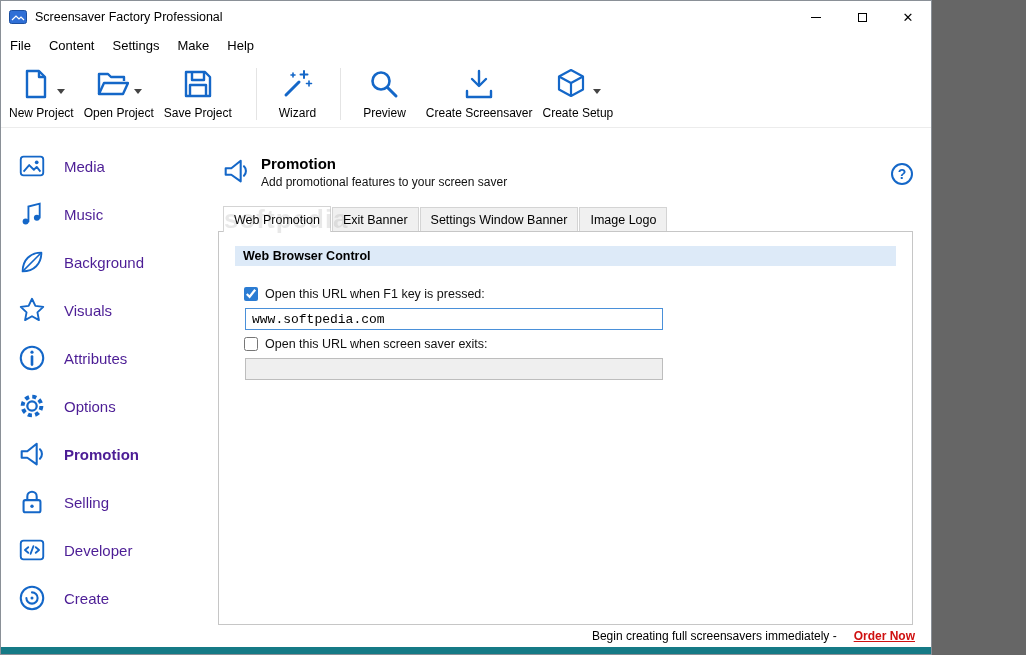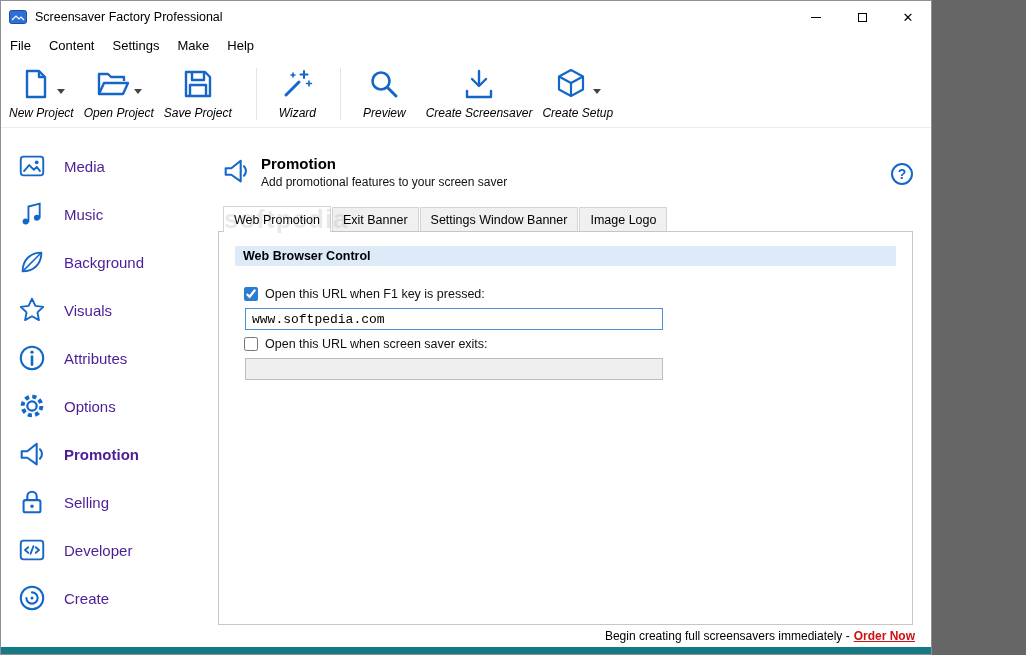--- a/index.html
+++ b/index.html
@@ -15,21 +15,21 @@
   .win-btn { width:46px; display:flex; align-items:center; justify-content:center; cursor:pointer; }
   .ic-min { width:10px; height:1px; background:#000; }
   .ic-max { width:9px; height:9px; border:1px solid #000; }
   .ic-close { font-size:13px; color:#000; line-height:1; }
 
   
   .menubar { height:25px; display:flex; align-items:center; font-size:13px; flex:0 0 auto; }
   .menu-item { padding:3px 9px; cursor:pointer; color:#000; }
 
   
-  .toolbar { height:70px; display:flex; align-items:flex-start; padding:8px 8px 0 8px; border-bottom:1px solid #ececec; flex:0 0 auto;font-style:italic; }
+  .toolbar { height:70px; display:flex; align-items:flex-start; padding:8px 8px 0 8px; border-bottom:1px solid #ececec; flex:0 0 auto; }
   .tool-item { display:flex; flex-direction:column; align-items:center; cursor:pointer; margin-right:10px; }
   .tool-top { display:flex; align-items:center; height:36px; }
   .ticon { width:34px; height:34px; display:inline-block; }
   .ticon svg { width:100%; height:100%; display:block; }
   .dd { width:0; height:0; border-left:4px solid transparent; border-right:4px solid transparent; border-top:5px solid #444; margin-left:5px; margin-top:14px; }
   .tlabel { font-size:12px; color:#000; margin-top:4px; white-space:nowrap; }
   .tsep { width:1px; height:52px; background:#e4e4e4; margin:2px 22px 0 14px; }
 
   
   .content-row { flex:1 1 auto; display:flex; min-height:0; }
@@ -61,21 +61,21 @@
   
   .panel { flex:1 1 auto; border:1px solid #c6c6c6; background:#fff; padding:14px 16px 0 16px; position:relative; z-index:1; }
   .section-header { background:#ddeaf8; font-size:12.5px; font-weight:bold; color:#000; padding:3px 8px; }
   .check-row { display:flex; align-items:center; margin:21px 0 0 9px; font-size:12.5px; color:#111; cursor:pointer; }
   .check-row input { width:14px; height:14px; margin:0 7px 0 0; accent-color:#2b7cd3; cursor:pointer; }
   .url-input { display:block; width:418px; height:22px; border:1px solid #4a90d9; margin:7px 0 0 10px; padding:0 6px; font-size:13px; color:#000; font-family:Liberation Mono, monospace; outline:none; }
   .url-input:disabled { background:#efefef; border:1px solid #bdbdbd; }
 
   
   .statusbar { height:22px; flex:0 0 auto; display:flex; align-items:center; justify-content:flex-end; padding-right:16px; font-size:12px; color:#000; }
-  .order-link { color:#cf1010; font-weight:bold; text-decoration:underline; margin-left:4px; cursor:pointer; }
+  .order-link { color:#cf1010; font-weight:bold; text-decoration:underline; margin-left:17px; cursor:pointer; }
   .bottombar { height:7px; flex:0 0 auto; background:#157a86; }
 </style>
 </head>
 <body>
 
 <div class="window">
 
   <div class="titlebar">
     <span class="app-icon">
       <svg viewBox="0 0 18 14">

